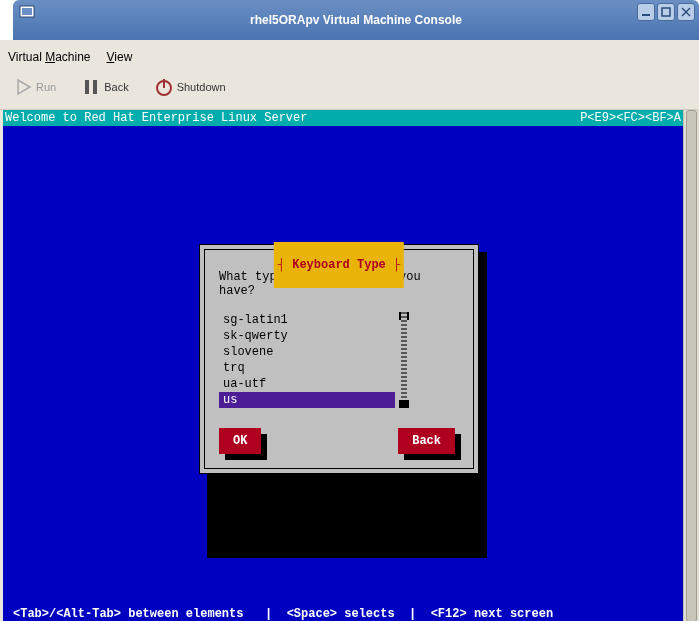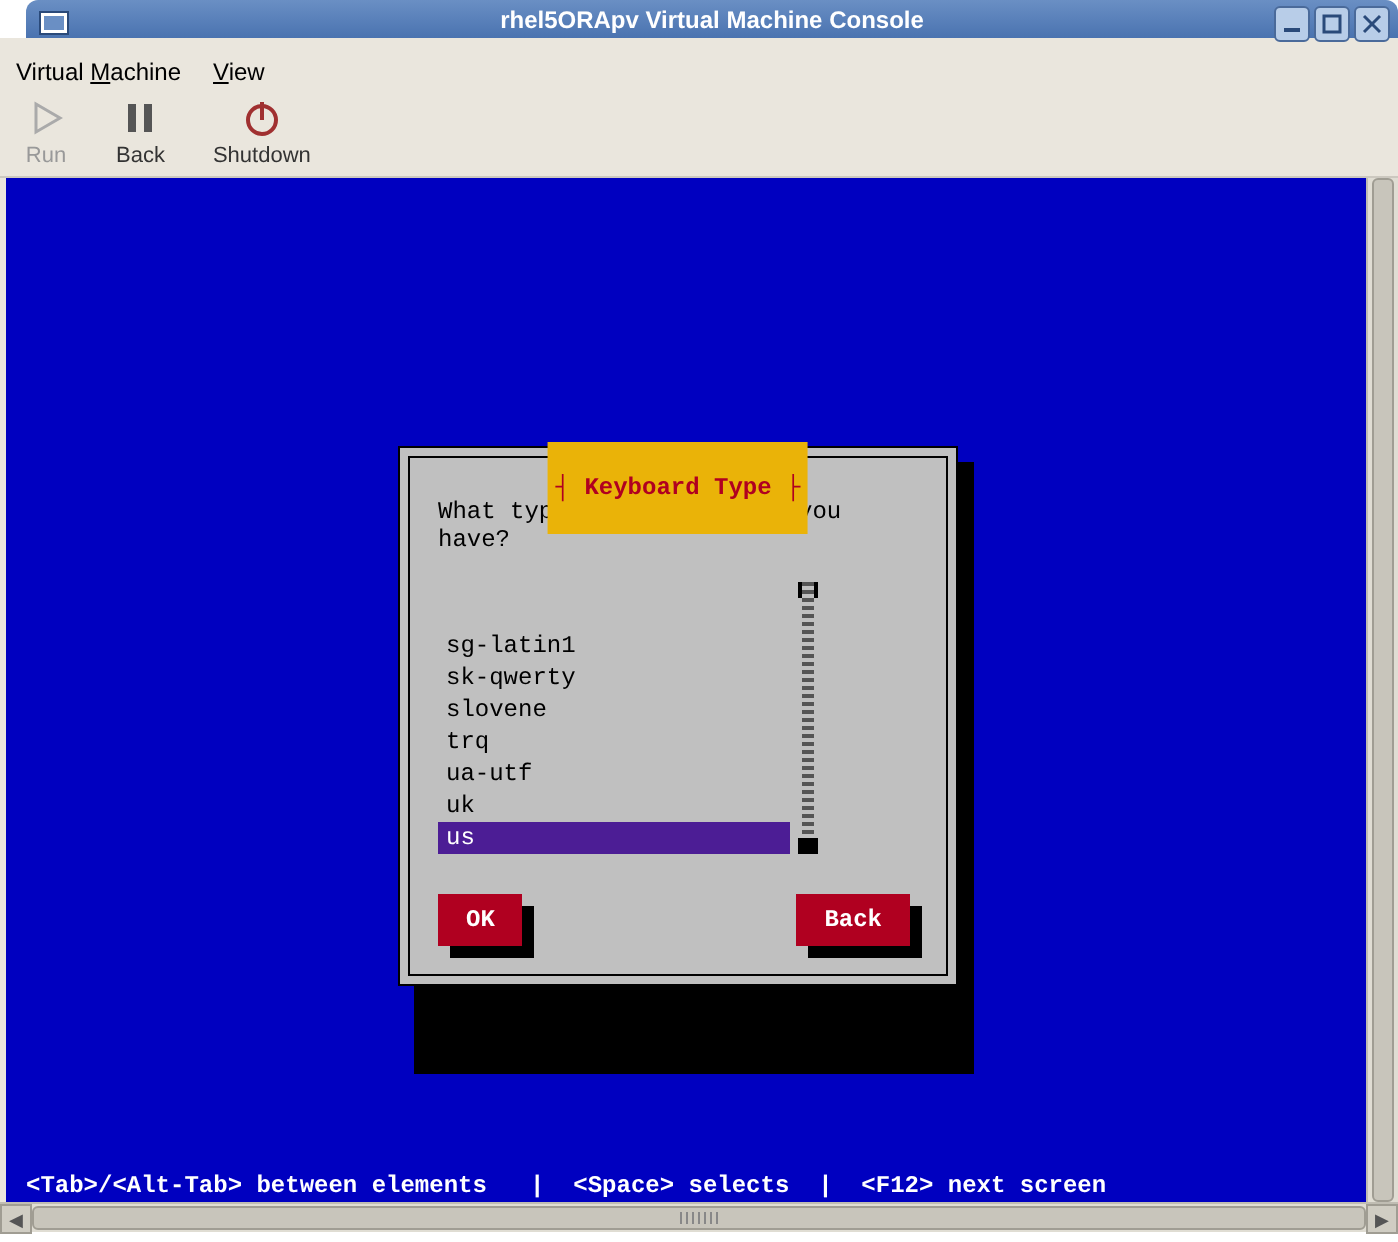--- a/index.html
+++ b/index.html
@@ -1,54 +1,54 @@
 <!DOCTYPE html>
 <html><head>
 <meta charset="utf-8">
 <style>
 * { box-sizing: border-box; margin: 0; padding: 0; }
 body { font-family: sans-serif; background: #fff; width: 699px; height: 621px; overflow: hidden; }
 
 
-.titlebar { height: 19px; background: linear-gradient(#6a8fc4, #4a73b0); display: flex; align-items: center; justify-content: center; position: relative; border-top-left-radius: 6px; border-top-right-radius: 6px; margin-left: 13px; }
+.titlebar { height: 40px; background: linear-gradient(#6a8fc4, #4a73b0); display: flex; align-items: center; justify-content: center; position: relative; border-top-left-radius: 6px; border-top-right-radius: 6px; margin-left: 13px; }
 .titlebar-icon { position: absolute; left: 6px; top: 4px; width: 16px; height: 16px; }
 .titlebar-title { color: #fff; font-size: 12px; font-weight: bold; }
 .titlebar-buttons { position: absolute; right: 4px; top: 3px; display: flex; gap: 2px; }
 .tbtn { width: 18px; height: 18px; background: #b8cde8; border: 1px solid #4a6a9a; border-radius: 3px; display: flex; align-items: center; justify-content: center; font-size: 11px; color: #2a4a7a; cursor: pointer; }
 .tbtn svg { width: 10px; height: 10px; }
 
 
 .menubar { height: 24px; background: #eae6dd; display: flex; align-items: flex-end; padding: 0 8px; gap: 16px; font-size: 12px; }
 .menuitem { cursor: pointer; }
 .menuitem u { text-decoration: underline; }
 
 
 .toolbar { height: 46px; background: #eae6dd; display: flex; align-items: center; padding: 0 12px; gap: 24px; border-bottom: 1px solid #ccc8bf; }
-.toolitem { display: flex; flex-direction: column; align-items: center; gap: 2px; font-size: 11px; color: #333; cursor: pointer; }
+.toolitem { display: flex; flex-direction: row; align-items: center; gap: 2px; font-size: 11px; color: #333; cursor: pointer; }
 .toolitem.disabled { color: #999; }
 .toolicon { width: 22px; height: 22px; display: flex; align-items: center; justify-content: center; }
 
 
 .console-wrap { position: relative; height: 512px; background: #eae6dd; }
 .console-scroll-v { position: absolute; right: 0; top: 0; width: 16px; height: 100%; background: #e0ddd3; border-left: 1px solid #c0bdb3; }
 .console-scroll-v .thumb { position: absolute; top: 0; left: 2px; right: 2px; height: 100%; background: #c8c5bb; border: 1px solid #a09d93; border-radius: 3px; }
 .console { position: absolute; left: 3px; top: 0; right: 16px; bottom: 0; background: #0000c0; font-family: "Courier New", monospace; font-size: 12px; color: #fff; }
 
 .console-top { position: absolute; top: 0; left: 0; right: 0; height: 16px; background: #00acac; color: #fff; display: flex; justify-content: space-between; padding: 0 2px; line-height: 16px; white-space: pre; }
 .console-bottom { position: absolute; bottom: 0; left: 0; right: 0; height: 16px; color: #fff; padding: 0 10px; line-height: 16px; white-space: pre; font-weight: bold; }
 
 
 .dialog { position: absolute; left: 196px; top: 134px; width: 280px; background: #c0c0c0; }
 .dialog-shadow { position: absolute; left: 204px; top: 142px; width: 280px; height: 306px; background: #000; }
 .dialog-border { border: 1px solid #000; padding: 4px; }
 .dialog-inner { border: 1px solid #000; padding: 10px 14px 14px 14px; position: relative; }
 .dialog-title-wrap { position: absolute; top: -8px; left: 50%; transform: translateX(-50%); background: #eab308; padding: 16px 4px; color: #b00020; font-weight: bold; font-size: 12px; white-space: pre; }
 .dialog-q { color: #000; font-size: 12px; margin: 10px 0 14px 0; }
 .listrow-wrap { display: flex; }
-.listbox { width: 176px; margin-top: 24px; }
+.listbox { width: 176px; }
 .listitem { height: 16px; line-height: 16px; padding-left: 4px; color: #000; font-size: 12px; }
 .listitem.selected { background: #4c1d95; color: #fff; }
 .listscroll { width: 10px; margin-left: 4px; position: relative; }
 .listscroll .track { position: absolute; top: 0; bottom: 0; left: 2px; width: 6px; background: repeating-linear-gradient(#555 0 2px, #c0c0c0 2px 4px); }
 .listscroll .cap { position: absolute; left: 0; width: 10px; height: 8px; background: #000; }
 .listscroll .cap.top { top: 0; }
 .listscroll .cap.bot { bottom: 0; }
 .btnrow { display: flex; justify-content: space-between; margin-top: 20px; padding: 0 4px 0 0; }
 .dbtn-wrap { position: relative; }
 .dbtn-shadow { position: absolute; left: 6px; top: 6px; width: 100%; height: 100%; background: #000; }
@@ -123,34 +123,37 @@
           <circle cx="11" cy="12" r="7" fill="none" stroke="#a03030" stroke-width="2"></circle>
           <line x1="11" y1="3" x2="11" y2="12" stroke="#a03030" stroke-width="2"></line>
         </svg>
       </div>
     <span>Shutdown</span>
   </div>
 </div>
 
 <div class="console-wrap">
   <div class="console">
+    <div class="console-top">
+      <span>Welcome to Red Hat Enterprise Linux Server</span>
+      <span>P&lt;E9&gt;&lt;FC&gt;&lt;BF&gt;A</span>
+    </div>
 
     <div class="dialog-shadow"></div>
     <div class="dialog dialog-border">
       <div class="dialog-inner">
         <div class="dialog-title-wrap"><span>┤ </span><span>Keyboard Type</span><span> ├</span></div>
         <div class="dialog-q">What type of keyboard do you have?</div>
         <div class="listrow-wrap">
           <div class="listbox">
             <div class="listitem">sg-latin1</div>
             <div class="listitem">sk-qwerty</div>
             <div class="listitem">slovene</div>
             <div class="listitem">trq</div>
             <div class="listitem">ua-utf</div>
-            <div class="listitem">uk</div>
             <div class="listitem selected">us</div>
           </div>
           <div class="listscroll">
             <div class="cap top"></div>
             <div class="track"></div>
             <div class="cap bot"></div>
           </div>
         </div>
         <div class="btnrow">
           <div class="dbtn-wrap">

